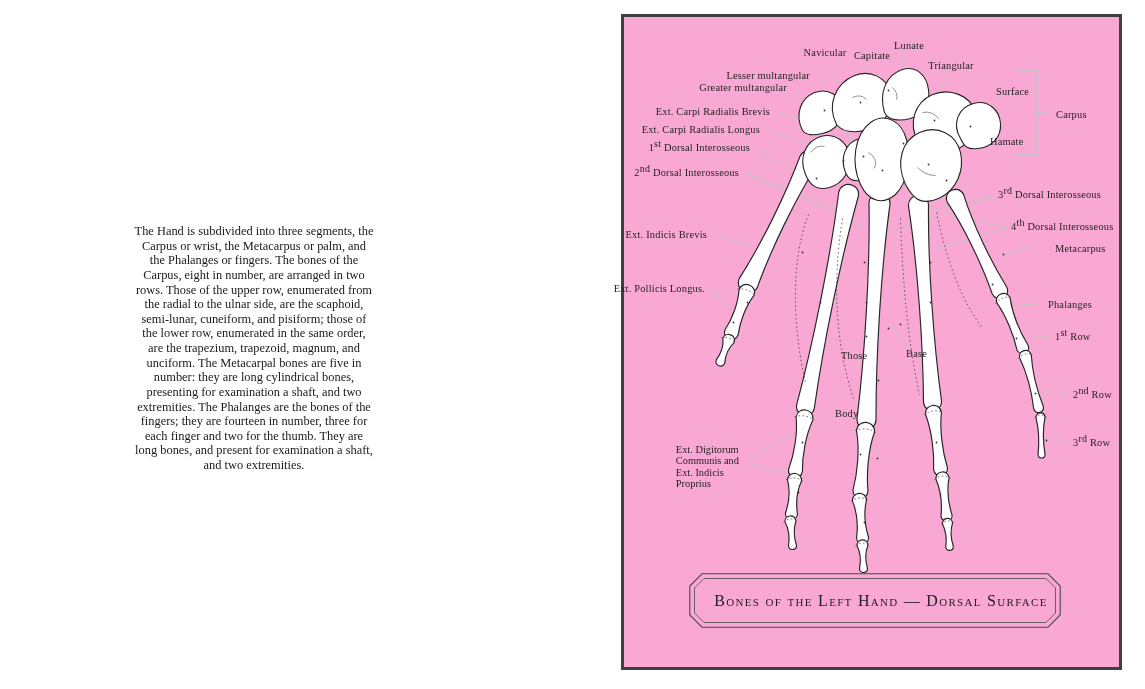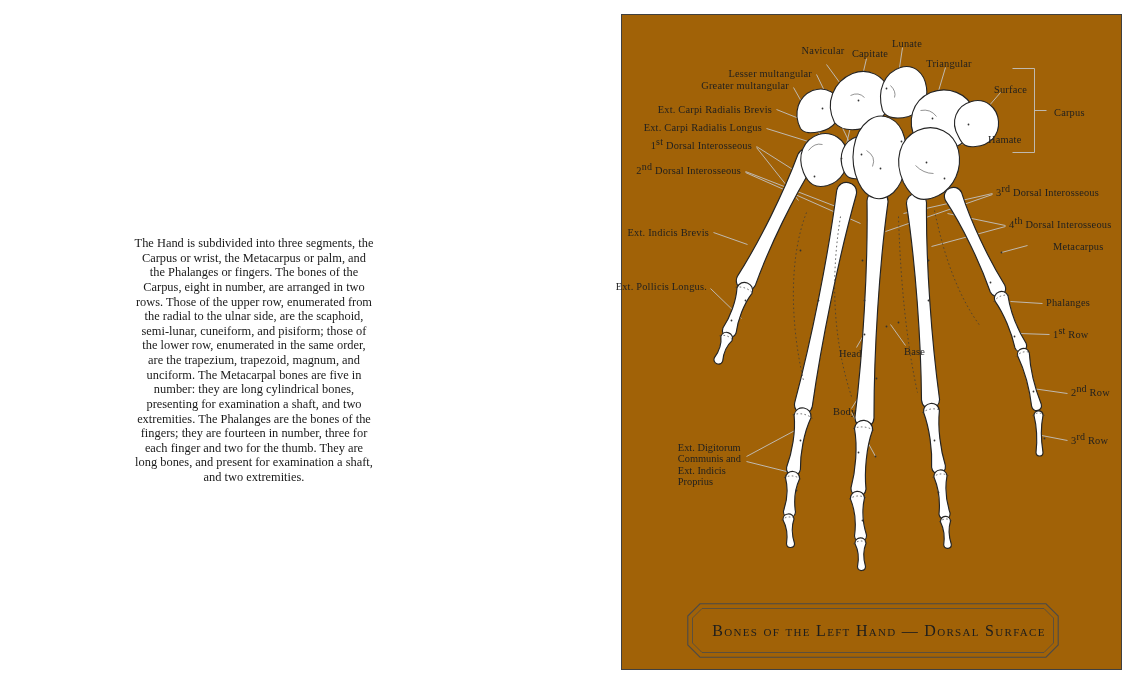--- a/index.html
+++ b/index.html
@@ -1,46 +1,46 @@
 <!DOCTYPE html>
 <html><head>
 <meta charset="utf-8">
 <style>
   html,body{margin:0;padding:0;}
   body{
     width:1145px;height:689px;position:relative;background:#ffffff;overflow:hidden;
     font-family:"Liberation Serif","DejaVu Serif",serif;color:#1c1c1c;
   }
   .intro{
-    position:absolute;left:134px;top:236px;width:240px;
+    position:absolute;left:134px;top:224px;width:240px;
     font-size:12.4px;line-height:1.18;text-align:center;color:#191919;
   }
   .panel{
     position:absolute;left:621px;top:14px;width:501px;height:656px;
-    border:1px solid #404040;box-sizing:border-box;background:#a16207;
+    border:3px solid #404040;box-sizing:border-box;background:#f9a8d4;
   }
   .panel svg.hand{position:absolute;left:0;top:0;}
   .bone{fill:#ffffff;stroke:#242424;stroke-width:1.15;stroke-linejoin:round;}
   .carpal{fill:#ffffff;stroke:#242424;stroke-width:1.1;stroke-linejoin:round;}
   .sq{fill:none;stroke:#4a4a4a;stroke-width:0.6;}
   .leader{stroke:#c3c3c3;stroke-width:0.9;fill:none;}
   .bracket{stroke:#c3c3c3;stroke-width:0.9;fill:none;}
   .dotted{stroke:#3a3a3a;stroke-width:0.75;fill:none;stroke-dasharray:1.6 2.6;}
   .jarc{stroke:#3a3a3a;stroke-width:0.75;fill:none;stroke-dasharray:1.6 2.4;}
   .dot{fill:#333333;}
   .lbl{
     position:absolute;font-size:10.4px;line-height:12px;white-space:nowrap;
     color:#1f1f1f;letter-spacing:0.2px;
   }
   .lbl sup{font-size:10px;line-height:0;}
   .lbl.c{transform:translateX(-50%);}
   .lbl.r{text-align:center;}
   .lbl-block{position:absolute;font-size:10.4px;line-height:11.3px;text-align:left;color:#1f1f1f;}
   .caption-box{
-    position:absolute;left:65px;top:588px;width:384px;height:55px;
+    position:absolute;left:65px;top:556px;width:384px;height:55px;
   }
   .caption-box svg{position:absolute;left:0;top:0;}
   .caption-text{
     position:absolute;left:0;top:0;width:100%;height:100%;
     display:flex;align-items:center;justify-content:center;
     font-variant:small-caps;font-size:16px;letter-spacing:1.3px;color:#1d1d1d;
   }
   .frame{fill:none;stroke:#4a4a4a;}
 </style>
 </head>
@@ -208,21 +208,21 @@
   <div class="lbl r" style="right:412px;top:212px">Ext. Indicis Brevis</div>
   <div class="lbl r" style="right:414px;top:266px">Ext. Pollicis Longus.</div>
 
   <div class="lbl-block" style="right:380px;top:427px">
     <div>Ext. Digitorum</div>
     <div>Communis and</div>
     <div>Ext. Indicis</div>
     <div>Proprius</div>
   </div>
 
-  <div class="lbl" style="left:217px;top:333px">Head</div>
+  <div class="lbl" style="left:217px;top:333px">Those</div>
   <div class="lbl" style="left:282px;top:331px">Base</div>
   <div class="lbl" style="left:211px;top:391px">Body</div>
 
   <div class="lbl" style="left:372px;top:69px">Surface</div>
   <div class="lbl" style="left:432px;top:92px">Carpus</div>
   <div class="lbl" style="left:366px;top:119px">Hamate</div>
   <div class="lbl" style="left:374px;top:172px"><span>3</span><sup>rd</sup><span> Dorsal Interosseous</span></div>
   <div class="lbl" style="left:387px;top:204px"><span>4</span><sup>th</sup><span> Dorsal Interosseous</span></div>
   <div class="lbl" style="left:431px;top:226px">Metacarpus</div>
   <div class="lbl" style="left:424px;top:282px">Phalanges</div>

